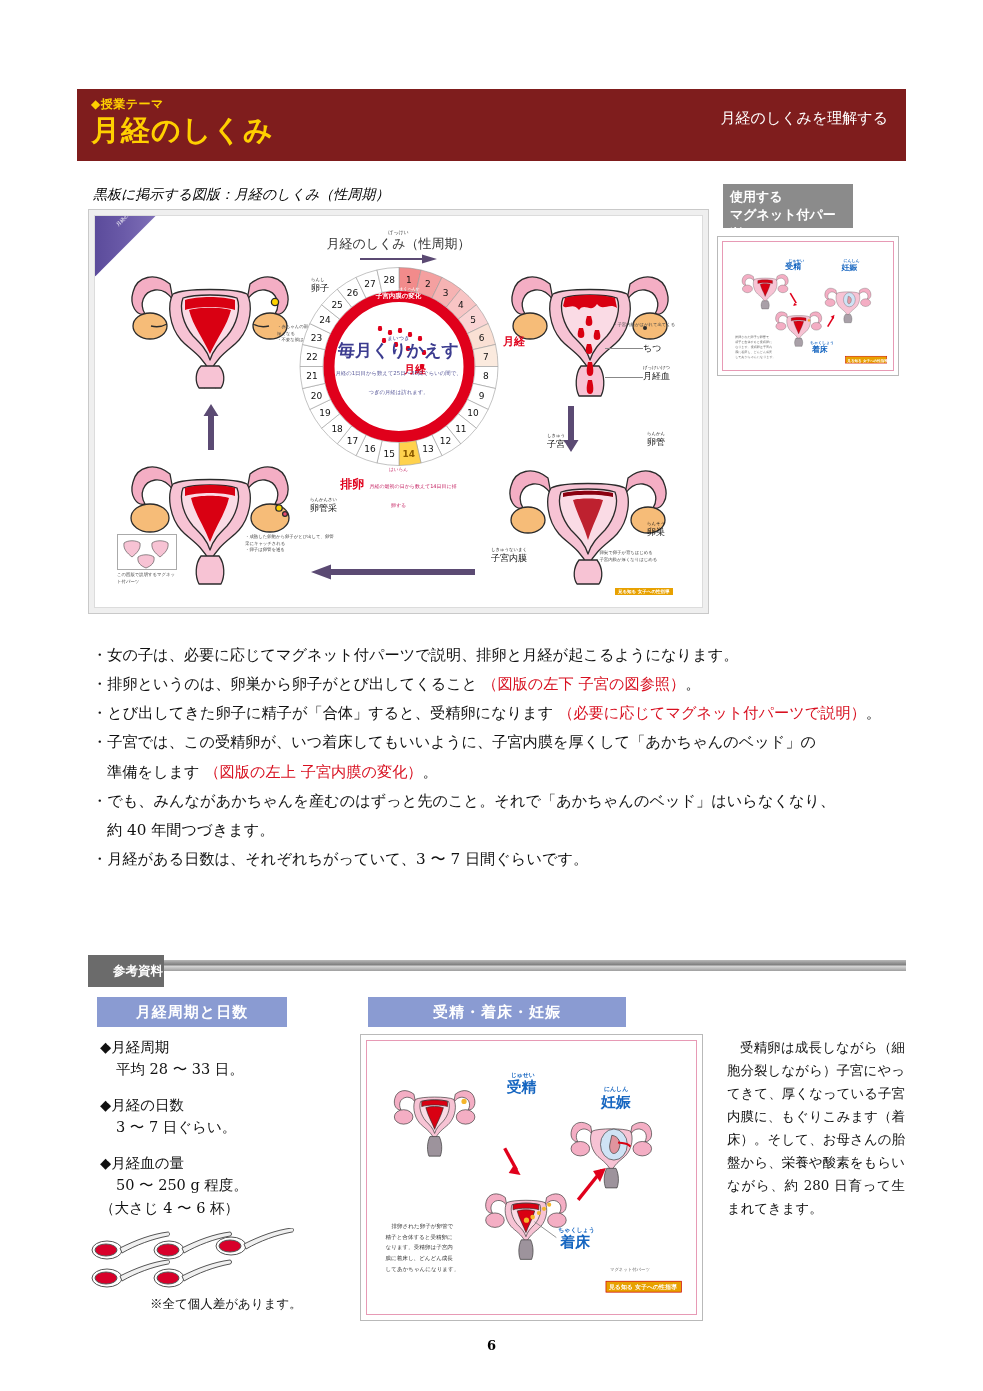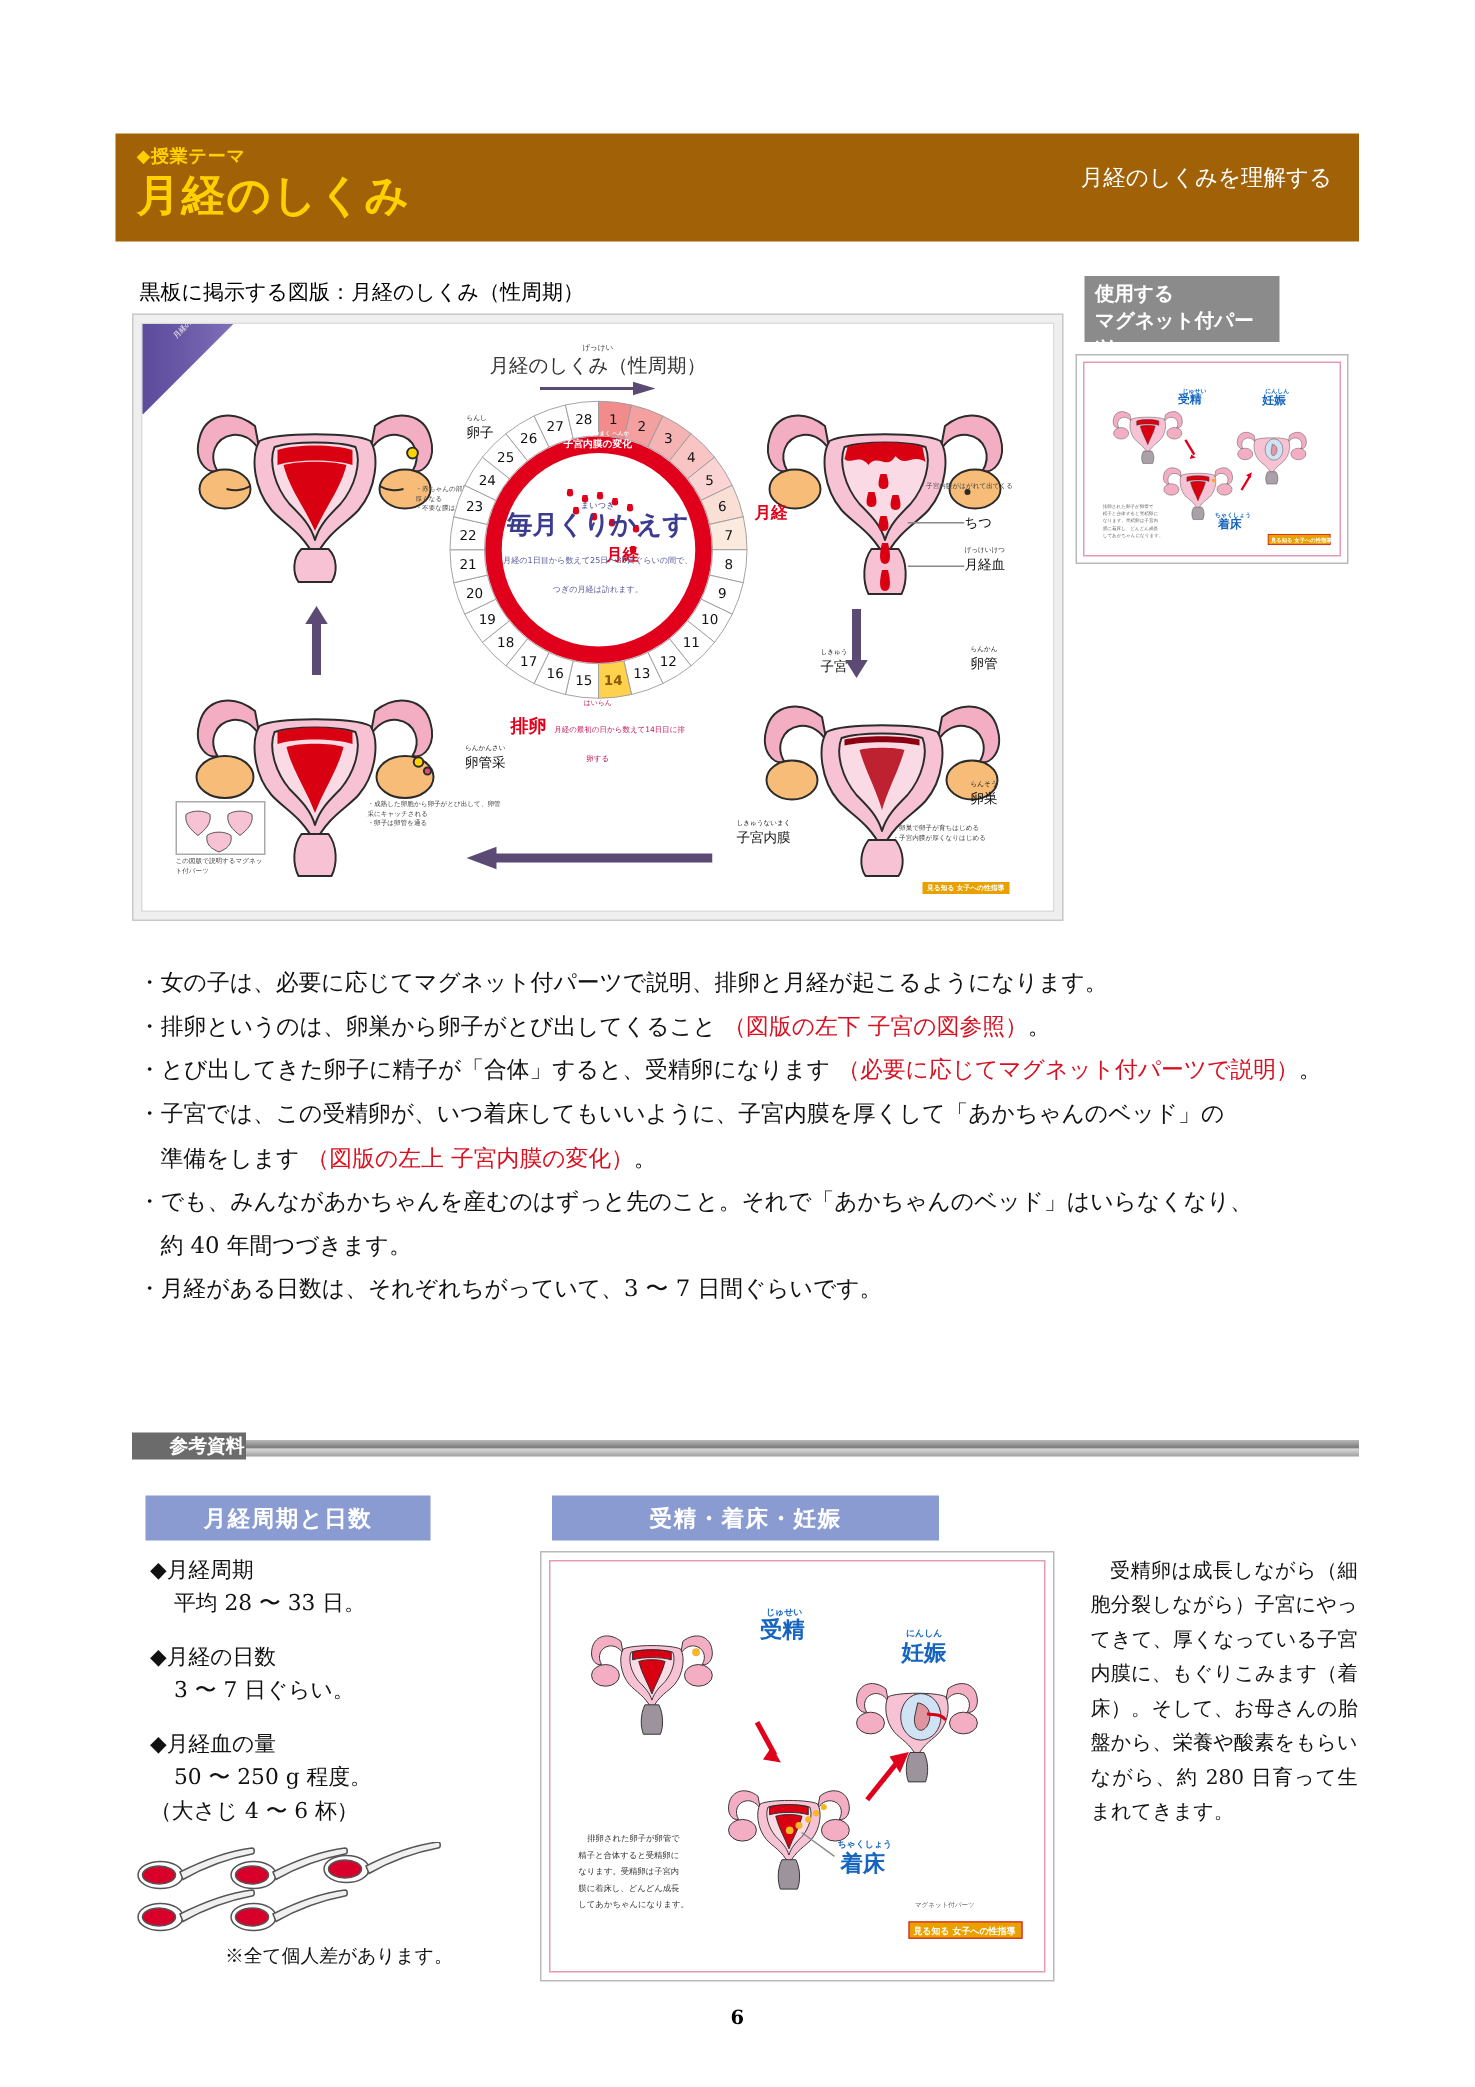--- a/index.html
+++ b/index.html
@@ -8,39 +8,39 @@
     width: 983px; height: 1391px;
     background: #ffffff;
     font-family: "DejaVu Sans", "Liberation Sans", sans-serif;
     position: relative;
     overflow: hidden;
   }
 
   
   .header {
     position:absolute; left:77px; top:89px; width:829px; height:72px;
-    background:#a16207;
+    background:#7f1d1d;
   }
   .header-theme {
     position:absolute; left:14px; top:7px;
     color:#ffd000; font-size:12px; font-weight:bold; letter-spacing:0.5px;
   }
   .header-title {
     position:absolute; left:14px; top:22px;
     color:#ffd000; font-size:29px; font-weight:bold; letter-spacing:1px;
   }
   .header-sub {
     position:absolute; right:18px; top:20px;
     color:#ffffff; font-size:15px;
   }
 
   
   .board-caption {
     position:absolute; left:93px; top:186px;
-    font-size:14px; color:#000; font-weight:500;
+    font-size:14px; color:#000; font-weight:500;font-style:italic;
   }
   .board-frame {
     position:absolute; left:88px; top:209px; width:621px; height:405px;
     background:#efefef; border:1px solid #c9c9c9;
     padding:5px;
   }
   .board-inner {
     width:100%; height:100%; background:#ffffff;
     border:1px solid #dcdcdc; position:relative; overflow:hidden;
   }
@@ -131,21 +131,21 @@
     position:absolute; left:92px; top:641px; width:880px;
     font-size:15.2px; color:#111; line-height:1.85;
     font-family:"DejaVu Serif","Liberation Serif",serif;
   }
   .body-text p { margin:0 0 1px 0; }
   .body-text .ind { padding-left:15px; display:block; }
   .red { color:#d81020; }
 
   
   .ref-head {
-    position:absolute; left:88px; top:955px; width:76px; height:18px;
+    position:absolute; left:88px; top:955px; width:76px; height:32px;
     background:#6b6b6b; color:#fff; font-size:12.5px; font-weight:bold;
     display:flex; align-items:center; justify-content:center;padding-left:24px;
   }
   .ref-rule {
     position:absolute; left:164px; top:960px; width:742px; height:11px;
     background:linear-gradient(180deg,#b9b9b9 0%,#7d7d7d 45%,#d8d8d8 55%,#9e9e9e 100%);
   }
   .sec-label {
     position:absolute; background:#8a9bd2; color:#fff;
     font-size:15px; font-weight:bold;

